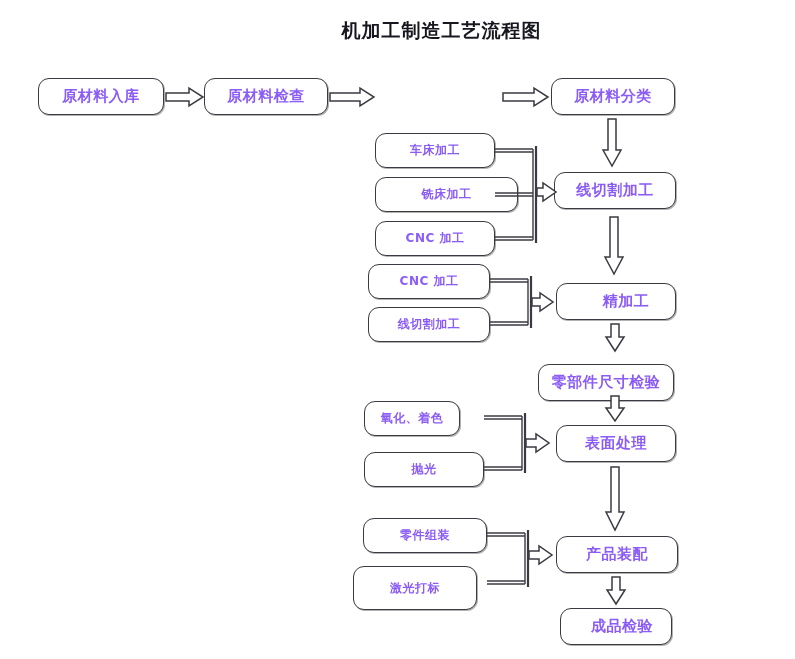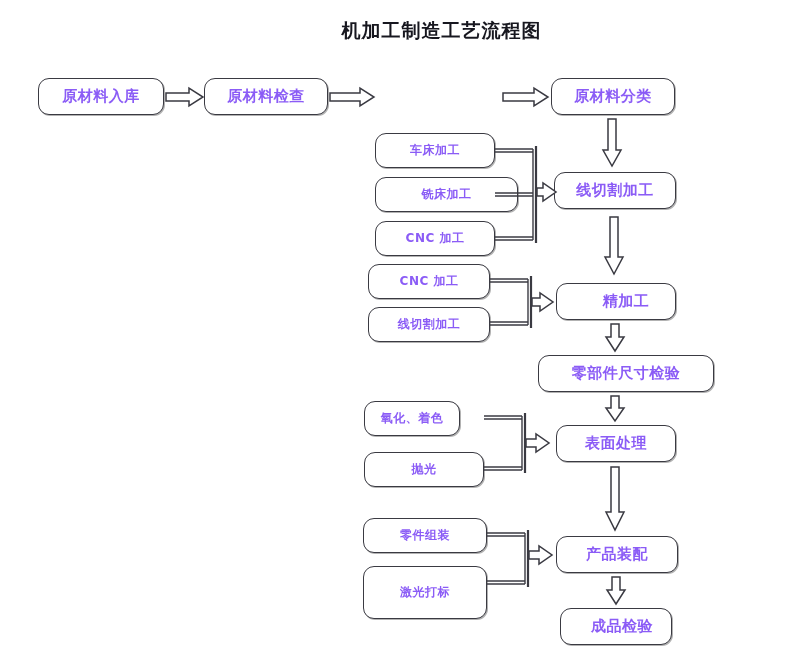--- a/index.html
+++ b/index.html
@@ -78,28 +78,28 @@
 
   <div class="node small" style="left: 375px; top: 133px; width: 120px; height: 35px;">车床加工</div>
   <div class="node small" style="left: 375px; top: 177px; width: 143px; height: 35px;">铣床加工</div>
   <div class="node small" style="left: 375px; top: 221px; width: 120px; height: 35px;">CNC 加工</div>
   <div class="node" style="left: 554px; top: 172px; width: 122px; height: 37px;">线切割加工</div>
 
   <div class="node small" style="left: 368px; top: 264px; width: 122px; height: 35px;">CNC 加工</div>
   <div class="node small" style="left: 368px; top: 307px; width: 122px; height: 35px;">线切割加工</div>
   <div class="node" style="left: 556px; top: 283px; width: 120px; height: 37px; padding-left: 20px;">精加工</div>
 
-  <div class="node" style="left: 538px; top: 355px; width: 176px; height: 37px;">零部件尺寸检验</div>
+  <div class="node" style="left: 538px; top: 364px; width: 136px; height: 37px;">零部件尺寸检验</div>
 
   <div class="node small" style="left: 364px; top: 401px; width: 96px; height: 35px;">氧化、着色</div>
   <div class="node small" style="left: 364px; top: 452px; width: 120px; height: 35px;">抛光</div>
   <div class="node" style="left: 556px; top: 425px; width: 120px; height: 37px;">表面处理</div>
 
   <div class="node small" style="left: 363px; top: 518px; width: 124px; height: 35px;">零件组装</div>
-  <div class="node small" style="left: 363px; top: 566px; width: 124px; height: 53px;">激光打标</div>
+  <div class="node small" style="left: 353px; top: 566px; width: 124px; height: 44px;">激光打标</div>
   <div class="node" style="left: 556px; top: 536px; width: 122px; height: 37px;">产品装配</div>
 
   <div class="node" style="left: 560px; top: 608px; width: 112px; height: 37px; padding-left: 12px;">成品检验</div>
 
   <div class="arrow" style="left:166px;top:88px;">
     <svg width="38" height="18" viewBox="0 0 38 18">
       <polygon points="0,5 23,5 23,0 37,9 23,18 23,13 0,13"></polygon>
     </svg>
   </div>
   <div class="arrow" style="left:330px;top:88px;">

